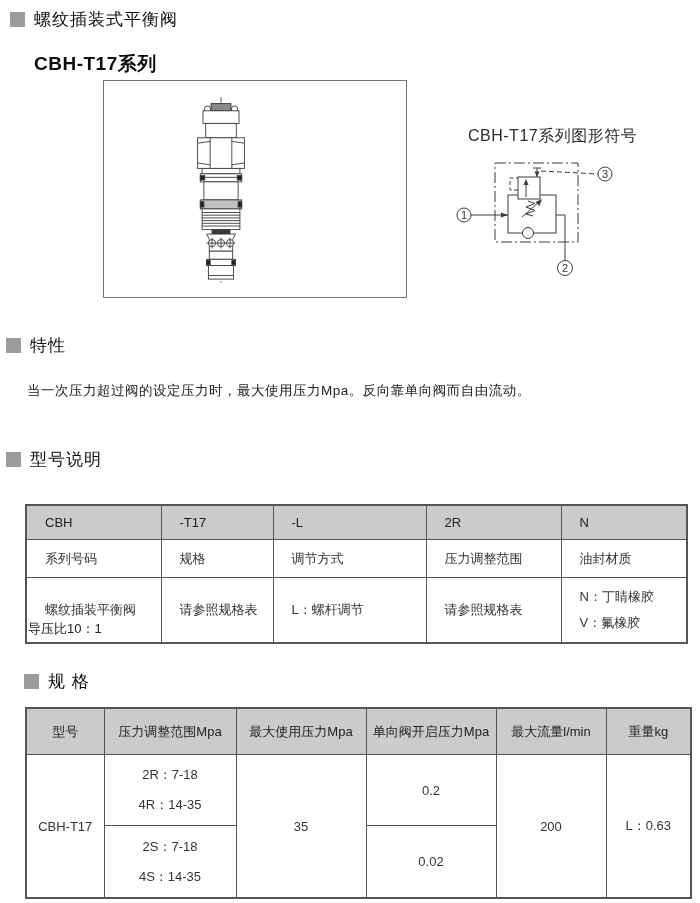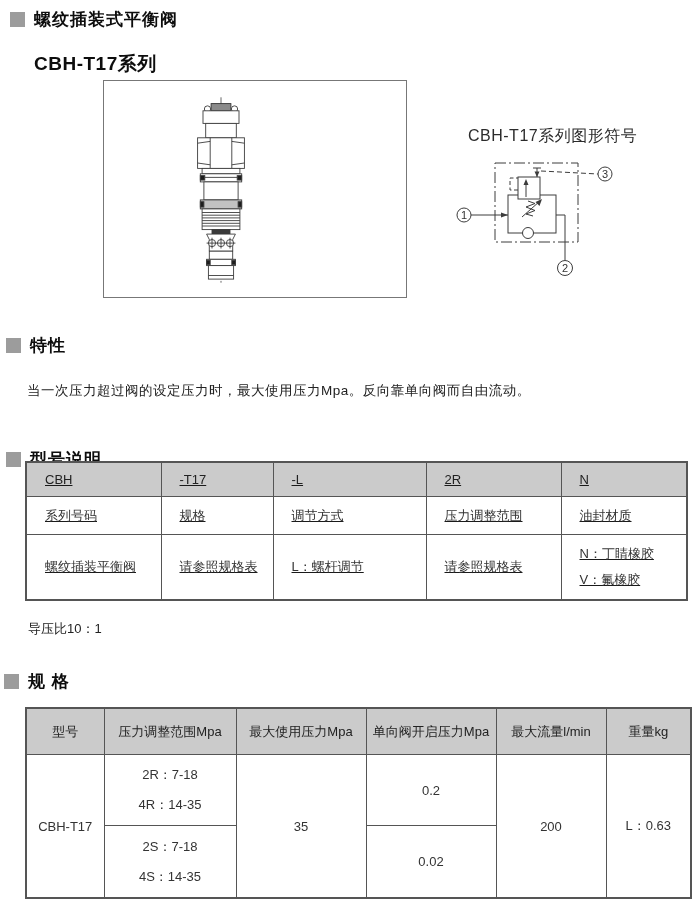--- a/index.html
+++ b/index.html
@@ -2,39 +2,39 @@
 <html><head>
 <meta charset="utf-8">
 <style>
   html,body{margin:0;padding:0;}
   body{
     width:700px;height:903px;position:relative;background:#ffffff;
     font-family:"Liberation Sans","DejaVu Sans",sans-serif;color:#1a1a1a;
     overflow:hidden;
   }
   .abs{position:absolute;}
-  .heading{display:flex;align-items:center;font-weight:bold;font-size:17px;color:#0d0d0d;letter-spacing:1px;}
+  .heading{display:flex;align-items:center;font-weight:normal;font-size:17px;color:#0d0d0d;letter-spacing:1px;}
   .bullet{width:15px;height:15px;background:#9c9c9c;display:inline-block;margin-right:9px;flex:0 0 auto;}
   .title-line{font-weight:bold;font-size:19px;color:#0d0d0d;letter-spacing:0.5px;margin-top:17px;}
 
   .drawing-box{
     left:103px;top:80px;width:304px;height:218px;
     border:1px solid #777;box-sizing:border-box;background:#fff;
   }
   .symbol-title{left:468px;top:126px;font-size:16px;color:#2b2b2b;letter-spacing:0.5px;}
 
   .para{left:27px;top:382px;font-size:13.5px;color:#222;letter-spacing:0.5px;}
   .note{left:28px;top:620px;font-size:13px;color:#222;}
 
   table{border-collapse:collapse;table-layout:fixed;background:#fff;}
   table,td{border:1px solid #555;}
   table{border-width:2px;}
   td{font-size:13px;color:#333;overflow:hidden;}
 
-  .model-table{left:25px;top:461px;width:661px;text-decoration:underline;}
+  .model-table{left:25px;top:504px;width:661px;}
   .model-table td{text-align:left;padding:0 4px 0 18px;vertical-align:middle;}
   .model-table tr.hdr td{background:#cbcbcb;height:33px;color:#222;}
   .model-table tr.lbl td{height:37px;}
   .model-table tr.val td{height:64px;vertical-align:middle;}
   .model-table .two-line div{line-height:26px;}
 
   .spec-table{left:25px;top:707px;width:665px;padding-left:24px;}
   .spec-table td{text-align:center;padding:0 2px;vertical-align:middle;}
   .spec-table tr.hdr td{background:#cbcbcb;height:45px;color:#222;}
   .spec-table tr.r1 td{height:70px;}
@@ -199,21 +199,21 @@
     <td class="two-line">
       <div>N：丁睛橡胶</div>
       <div>V：氟橡胶</div>
     </td>
   </tr>
 </tbody>
   </table>
 
 <div class="abs note">导压比10：1</div>
 
-<div class="abs heading" style="left:4px;top:670px;">
+<div class="abs heading" style="left:24px;top:670px;">
   <span class="bullet"></span>
   <span>规  格</span>
 </div>
 
 <table class="abs spec-table">
   <colgroup>
     <col style="width:78px">
       <col style="width:132px">
       <col style="width:130px">
     <col style="width:130px">

